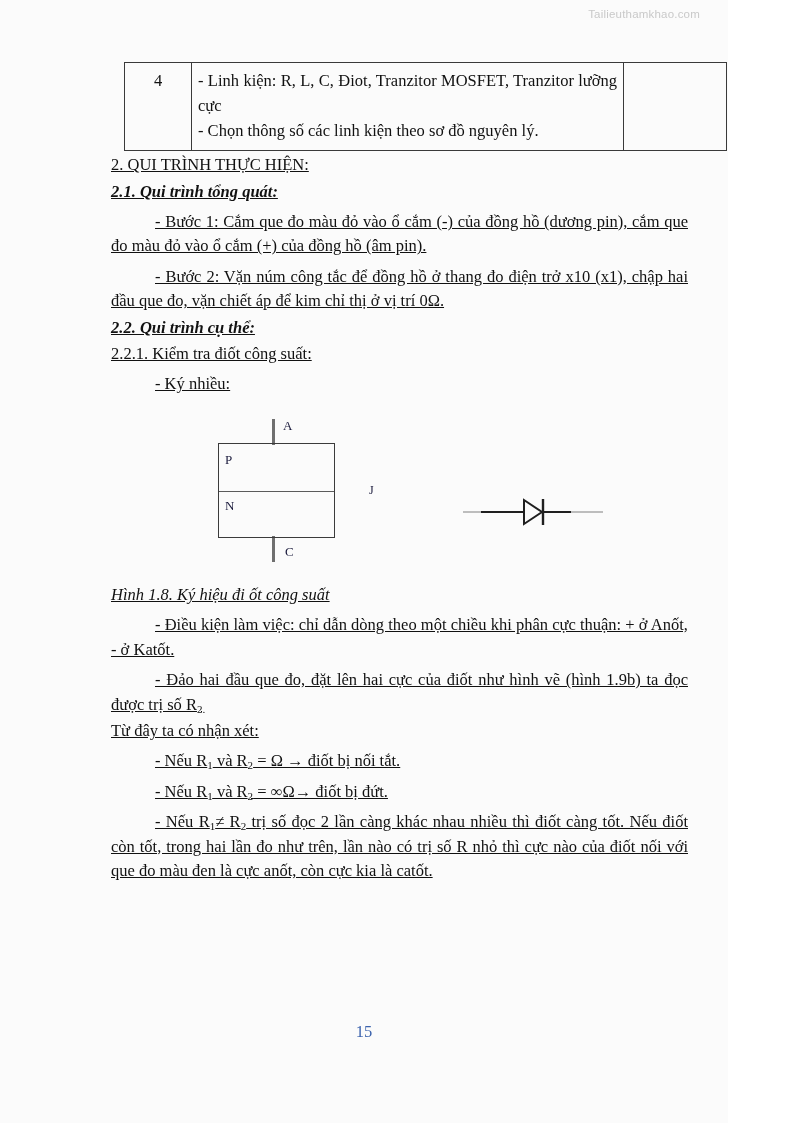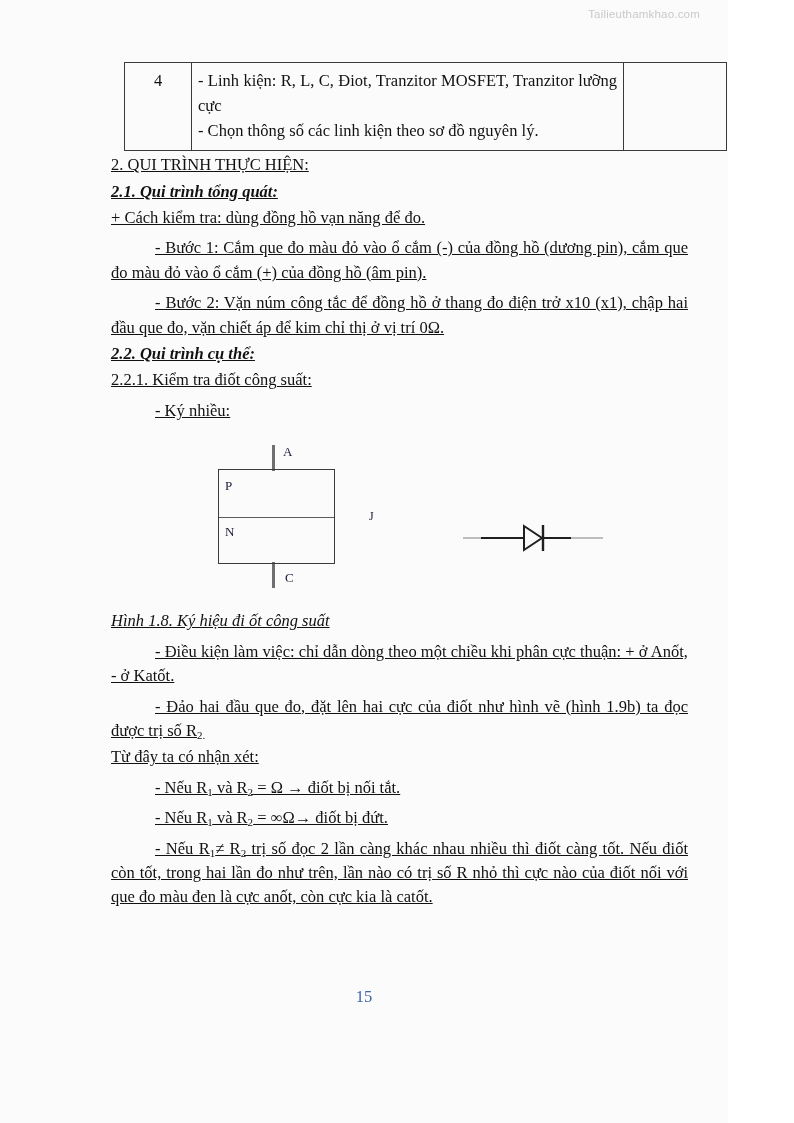--- a/index.html
+++ b/index.html
@@ -162,21 +162,21 @@
     position: absolute;
     left: 352px;   
     top: 86px;
   }
 
   
   .page-number {
     position: absolute;
     left: 0;
     right: 0;
-    top: 987px;
+    top: 1022px;
     text-align: center;
     font-size: 16.5px;
     color: #3c63ad;
   }
 </style>
 </head>
 <body>
 
 <div class="page">
 
@@ -194,21 +194,20 @@
           </td>
           <td class="col-empty"></td>
         </tr>
       </tbody>
     </table>
 
     <p class="plain">2. QUI TRÌNH THỰC HIỆN:</p>
 
     <p class="heading-bi">2.1. Qui trình tổng quát:</p>
 
-    <p class="plain">+ Cách kiểm tra: dùng đồng hồ vạn năng để đo.</p>
 
     <p class="indent tight">- Bước 1: Cắm que đo màu đỏ vào ổ cắm (-) của đồng hồ (dương pin), cắm que đo màu đỏ vào ổ cắm (+) của đồng hồ (âm pin).</p>
 
     <p class="indent tight">- Bước 2: Vặn núm công tắc để đồng hồ ở thang đo điện trở x10 (x1), chập hai đầu que đo, vặn chiết áp để kim chỉ thị ở vị trí 0Ω.</p>
 
 
     <p class="heading-bi">2.2. Qui trình cụ thể:</p>
 
     <p class="plain">2.2.1. Kiểm tra điốt công suất:</p>
 

